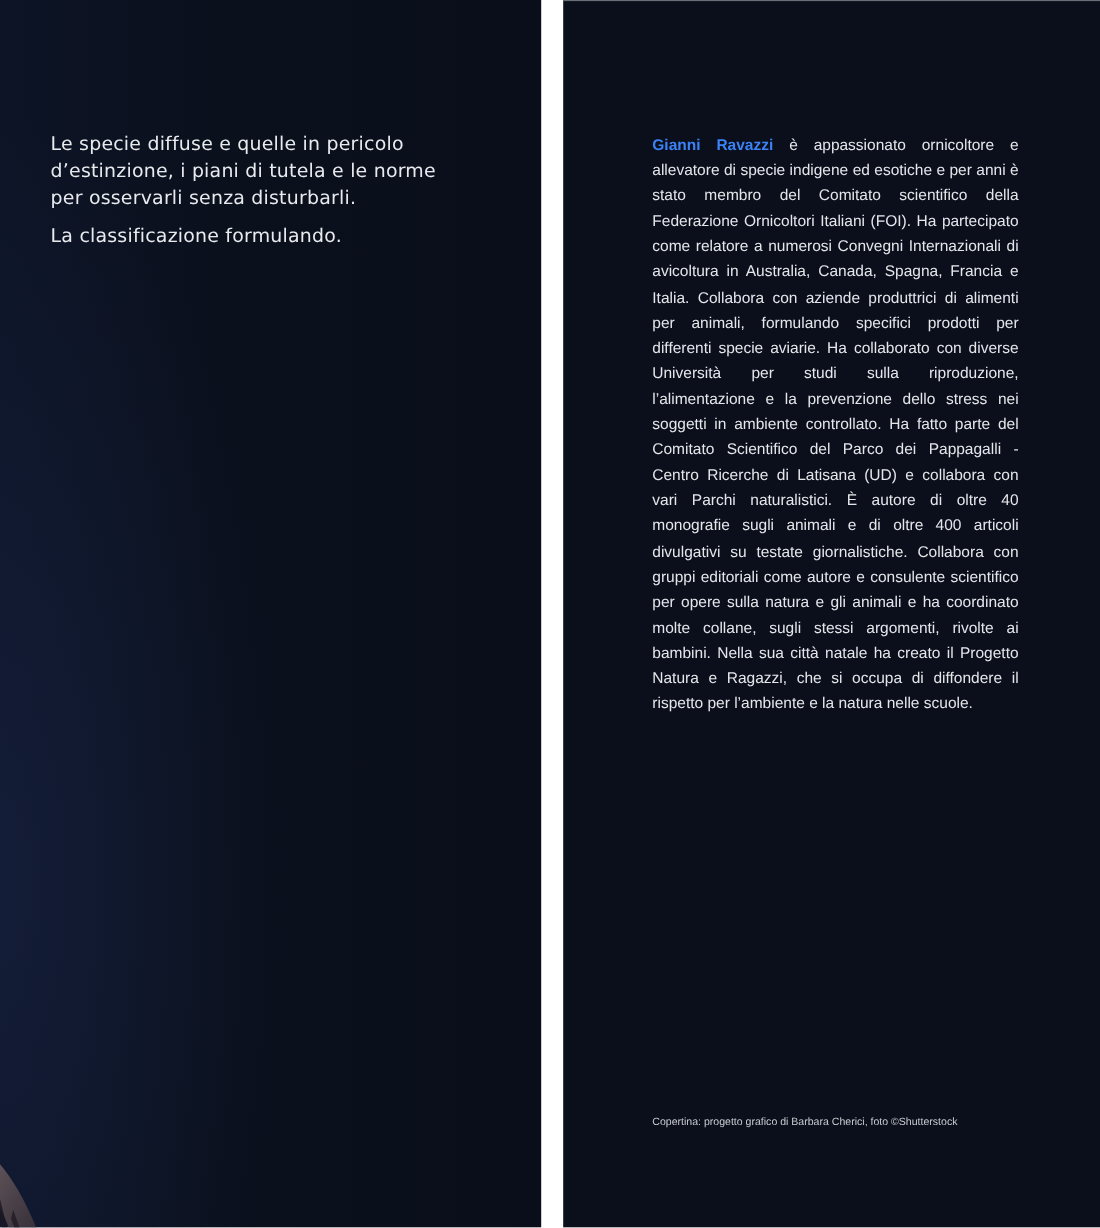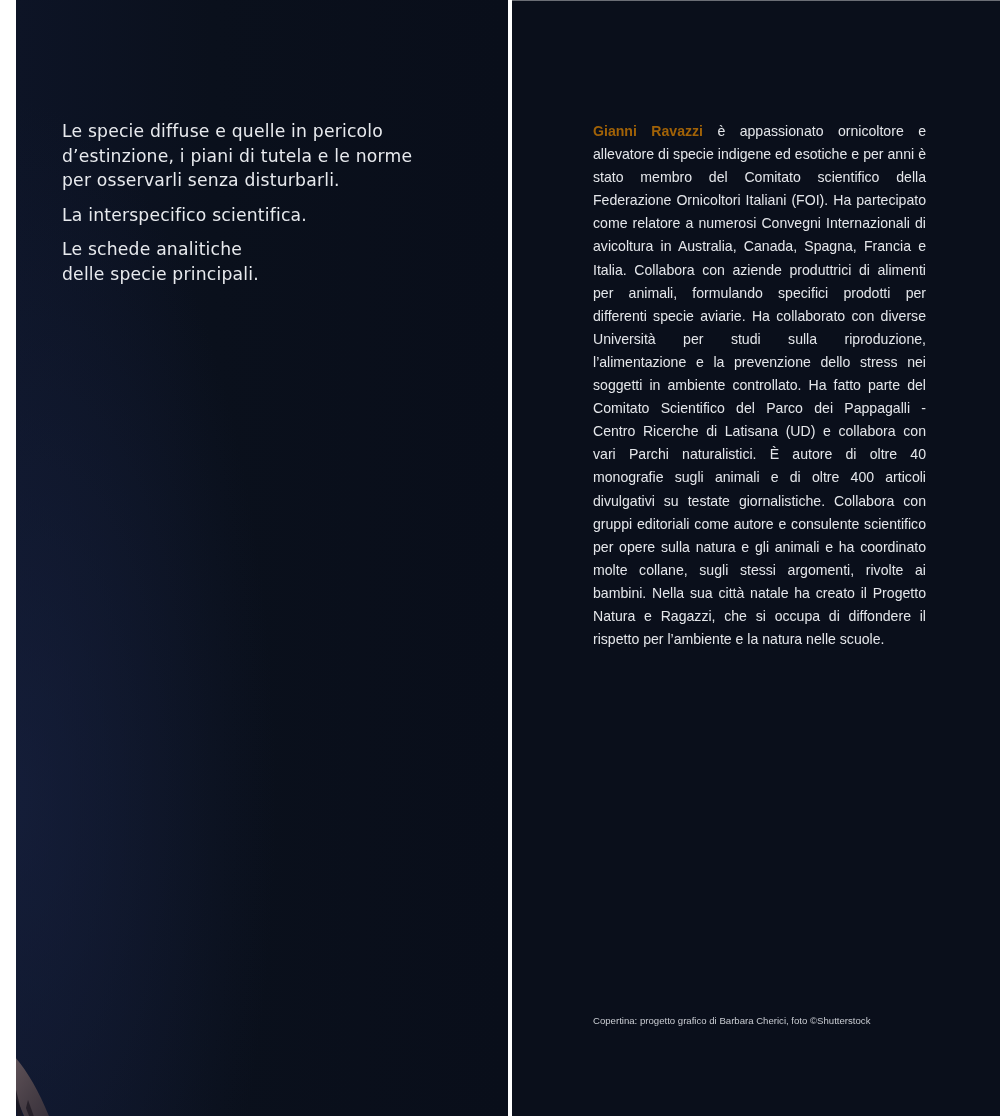--- a/index.html
+++ b/index.html
@@ -11,21 +11,21 @@
       overflow: hidden;
     }
     .page {
       position: relative;
       width: 1000px;
       height: 1116px;
       background: #ffffff;
     }
     .panel-left {
       position: absolute;
-      left: 16px;
+      left: 0;
       top: 0;
       width: 492px;
       height: 1116px;
       background:
         radial-gradient(ellipse 260px 700px at 0px 800px, rgba(24,34,66,0.65) 0%, rgba(24,34,66,0) 100%),
         linear-gradient(90deg, #0d1426 0%, #0a101c 40%, #090e1a 100%);
       overflow: hidden;
     }
     .panel-right {
       position: absolute;
@@ -70,21 +70,21 @@
       margin: 0;
       font-family: "Liberation Sans", sans-serif;
       font-size: 14.1px;
       line-height: 23.1px;
       color: #e4e6ea;
       text-align: justify;
       hyphens: manual;
     }
     .bio .author {
       font-weight: bold;
-      color: #a16207;
+      color: #3b82f6;
     }
     .credit {
       position: absolute;
       left: 81px;
       top: 1014px;
       font-family: "Liberation Sans", sans-serif;
       font-size: 9.6px;
       color: #c9ccd2;
       white-space: nowrap;
     }
@@ -92,23 +92,21 @@
 </head>
 <body>
 
 <div class="page">
 
   <section class="panel-left">
     <ul class="feature-list">
       <li>Le specie diffuse e quelle in pericolo
 d’estinzione, i piani di tutela e le norme
 per osservarli senza disturbarli.</li>
-      <li>La interspecifico scientifica.</li>
-      <li>Le schede analitiche
-delle specie principali.</li>
+      <li>La classificazione formulando.</li>
     </ul>
 
     <svg class="feather" viewBox="0 0 90 120">
       <defs>
         <linearGradient id="fg" x1="0" y1="0" x2="1" y2="1">
           <stop offset="0" stop-color="#8a7678"></stop>
           <stop offset="0.6" stop-color="#4d4248"></stop>
           <stop offset="1" stop-color="#2a2430"></stop>
         </linearGradient>
       </defs>

